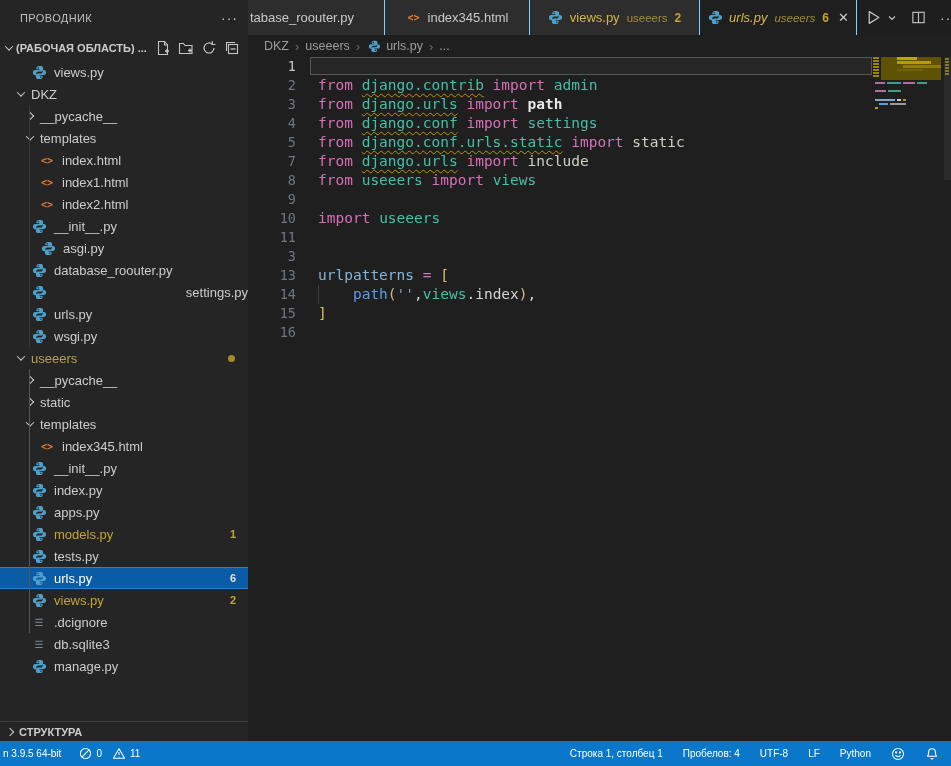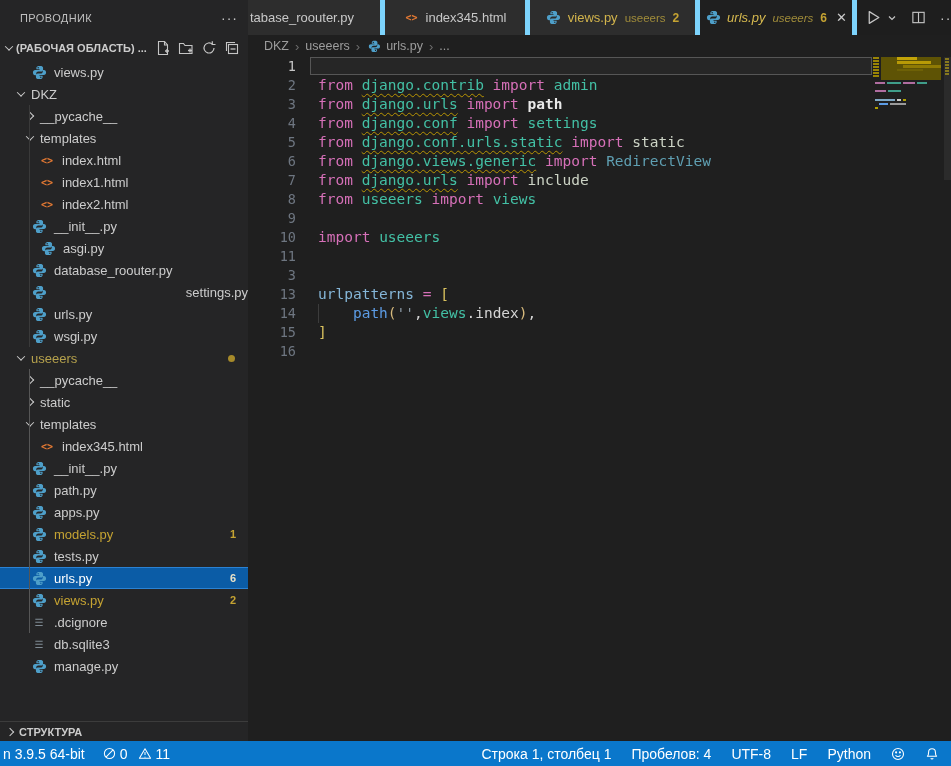--- a/index.html
+++ b/index.html
@@ -42,21 +42,21 @@
   .guide.active { background:#565656; }
   .outline { position:absolute; left:0; bottom:0; width:248px; height:20px; background:#252526;
     border-top:1px solid #3c3c3c; display:flex; align-items:center; padding-left:7px;
     color:#cccccc; font-size:11px; font-weight:bold; cursor:pointer; }
   .outline .lbl { margin-left:6px; }
 
   
   .main { position:absolute; left:248px; top:0; width:703px; height:741px; background:#1f1f1f; }
   .tabbar { position:absolute; left:0; top:0; width:703px; height:35px; background:#1e1e1e; display:flex; }
   .tab { height:35px; display:flex; align-items:center; background:#2d2d2d; color:#c8c8c8;
-    font-size:13px; border-right:5px solid #7dd3fc; cursor:pointer; overflow:hidden; }
+    font-size:13px; border-right:1px solid #7dd3fc; cursor:pointer; overflow:hidden; }
   .tab .ticon { margin-right:6px; display:inline-flex; }
   .tab.active { background:#1f1f1f; }
   .tab .tlabel.warn { color:#d2b44c; }
   .tab .tlabel.italic { font-style:italic; color:#d7ba4f; }
   .tab .tdesc { margin-left:7px; font-size:11.5px; color:#a08c3a; }
   .tab .tdesc.italic { font-style:italic; }
   .tab .tbadge { margin-left:7px; font-size:12px; font-weight:bold; color:var(--warning_text); }
   .tab .tclose { margin-left:9px; color:#cccccc; font-size:13px; }
   .editor-actions { margin-left:auto; display:flex; align-items:center; gap:14px; padding:0 12px 0 8px; color:#c5c5c5; }
   .editor-actions .act { display:flex; align-items:center; cursor:pointer; }
@@ -94,21 +94,21 @@
     border:1px solid #565656; background:rgba(255,255,255,.035); pointer-events:none; }
   .ind-guide { position:absolute; left:70px; top:0; width:1px; height:19px; background:#3c3c3c; }
   .minimap { position:absolute; top:0; right:7px; width:71px; height:200px; cursor:pointer; }
   .mm { position:absolute; }
   .ovr { position:absolute; top:0; right:0; width:7px; height:684px; }
   .ovr .mk { position:absolute; left:1px; width:4px; height:2px; background:#8a7a10; }
   .vscroll { position:absolute; top:0; right:0; width:7px; height:123px; background:rgba(121,121,121,.14); }
 
   
   .statusbar { position:absolute; left:0; top:741px; width:951px; height:25px; background:var(--accent);
-    display:flex; align-items:center; color:#ffffff; font-size:14px; }
+    display:flex; align-items:center; color:#ffffff; font-size:10px; }
   .sb-left { display:flex; align-items:center; gap:18px; padding-left:3px; }
   .sb-problems { display:flex; align-items:center; gap:4px; cursor:pointer; }
   .sb-right { margin-left:auto; display:flex; align-items:center; gap:20px; padding-right:12px; }
   .sb-item { cursor:pointer; white-space:nowrap; }
   .sb-ic { display:flex; align-items:center; cursor:pointer; }
 </style>
 </head>
 <body>
 
 <div id="app">
@@ -270,21 +270,21 @@
           </span>
           <span class="lbl">__init__.py</span>
         </div>
         <div class="row" style="padding-left: 31px;">
           <span class="fi">
             <svg width="15" height="15" viewBox="0 0 16 16">
               <path fill="#4e9fc9" d="M7.9 1C6.1 1 4.7 1.6 4.7 3v1.6H8v.7H3.4C1.9 5.3 1 6.4 1 8s.8 2.8 2.3 2.8h1.2V9.2c0-1.2 1-2.2 2.2-2.2h3.2c1 0 1.9-.9 1.9-1.9V3c0-1.4-1.4-2-3-2zM6.6 2.2a.75.75 0 1 1 0 1.5.75.75 0 0 1 0-1.5z"></path>
               <path fill="#4e9fc9" d="M8.1 15c1.8 0 3.2-.6 3.2-2v-1.6H8v-.7h4.6c1.5 0 2.4-1.1 2.4-2.7s-.8-2.8-2.3-2.8h-1.2v1.6c0 1.2-1 2.2-2.2 2.2H6.1c-1 0-1.9.9-1.9 1.9V13c0 1.4 1.4 2 3 2zm1.3-1.2a.75.75 0 1 1 0-1.5.75.75 0 0 1 0 1.5z"></path>
             </svg>
           </span>
-          <span class="lbl">path.py</span>
+          <span class="lbl">index.py</span>
         </div>
         <div class="row" style="padding-left: 31px;">
           <span class="fi">
             <svg width="15" height="15" viewBox="0 0 16 16">
               <path fill="#4e9fc9" d="M7.9 1C6.1 1 4.7 1.6 4.7 3v1.6H8v.7H3.4C1.9 5.3 1 6.4 1 8s.8 2.8 2.3 2.8h1.2V9.2c0-1.2 1-2.2 2.2-2.2h3.2c1 0 1.9-.9 1.9-1.9V3c0-1.4-1.4-2-3-2zM6.6 2.2a.75.75 0 1 1 0 1.5.75.75 0 0 1 0-1.5z"></path>
               <path fill="#4e9fc9" d="M8.1 15c1.8 0 3.2-.6 3.2-2v-1.6H8v-.7h4.6c1.5 0 2.4-1.1 2.4-2.7s-.8-2.8-2.3-2.8h-1.2v1.6c0 1.2-1 2.2-2.2 2.2H6.1c-1 0-1.9.9-1.9 1.9V13c0 1.4 1.4 2 3 2zm1.3-1.2a.75.75 0 1 1 0-1.5.75.75 0 0 1 0 1.5z"></path>
             </svg>
           </span>
           <span class="lbl">apps.py</span>
         </div>
@@ -429,21 +429,20 @@
         </span>
       </div>
     <div class="editor">
       <div class="cur-line-box"></div>
       <div id="code">
           <div class="code-line"><span class="ln cur">1</span><span class="ct"></span></div>
           <div class="code-line"><span class="ln">2</span><span class="ct"><span class="tk-kw">from</span><span class="tk-pln"> </span><span class="tk-mod sq">django.contrib</span><span class="tk-pln"> </span><span class="tk-kw">import</span><span class="tk-pln"> </span><span class="tk-mod">admin</span></span></div>
           <div class="code-line"><span class="ln">3</span><span class="ct"><span class="tk-kw">from</span><span class="tk-pln"> </span><span class="tk-mod sq">django.urls</span><span class="tk-pln"> </span><span class="tk-kw">import</span><span class="tk-pln"> </span><span class="tk-fnw">path</span></span></div>
           <div class="code-line"><span class="ln">4</span><span class="ct"><span class="tk-kw">from</span><span class="tk-pln"> </span><span class="tk-mod sq">django.conf</span><span class="tk-pln"> </span><span class="tk-kw">import</span><span class="tk-pln"> </span><span class="tk-mod">settings</span></span></div>
           <div class="code-line"><span class="ln">5</span><span class="ct"><span class="tk-kw">from</span><span class="tk-pln"> </span><span class="tk-mod sq">django.conf.urls.static</span><span class="tk-pln"> </span><span class="tk-kw">import</span><span class="tk-pln"> </span><span class="tk-lit">static</span></span></div>
-          <div class="code-line"><span class="ln">6</span><span class="ct"><span class="tk-kw">from</span><span class="tk-pln"> </span><span class="tk-mod sq">django.views.generic</span><span class="tk-pln"> </span><span class="tk-kw">import</span><span class="tk-pln"> </span><span class="tk-cls">RedirectView</span></span></div>
           <div class="code-line"><span class="ln">7</span><span class="ct"><span class="tk-kw">from</span><span class="tk-pln"> </span><span class="tk-mod sq">django.urls</span><span class="tk-pln"> </span><span class="tk-kw">import</span><span class="tk-pln"> </span><span class="tk-lit">include</span></span></div>
           <div class="code-line"><span class="ln">8</span><span class="ct"><span class="tk-kw">from</span><span class="tk-pln"> </span><span class="tk-mod">useeers</span><span class="tk-pln"> </span><span class="tk-kw">import</span><span class="tk-pln"> </span><span class="tk-mod">views</span></span></div>
           <div class="code-line"><span class="ln">9</span><span class="ct"></span></div>
           <div class="code-line"><span class="ln">10</span><span class="ct"><span class="tk-kw">import</span><span class="tk-pln"> </span><span class="tk-mod">useeers</span></span></div>
           <div class="code-line"><span class="ln">11</span><span class="ct"></span></div>
           <div class="code-line"><span class="ln">3</span><span class="ct"></span></div>
           <div class="code-line"><span class="ln">13</span><span class="ct"><span class="tk-var">urlpatterns</span><span class="tk-pln"> </span><span class="tk-op">=</span><span class="tk-pln"> </span><span class="tk-b1">[</span></span></div>
           <div class="code-line"><div class="ind-guide"></div><span class="ln">14</span><span class="ct"><span class="tk-pln">    </span><span class="tk-fnb">path</span><span class="tk-b2">(</span><span class="tk-str">''</span><span class="tk-pln">,</span><span class="tk-mod">views</span><span class="tk-pln">.</span><span class="tk-pln">index</span><span class="tk-b2">)</span><span class="tk-pln">,</span></span></div>
           <div class="code-line"><span class="ln">15</span><span class="ct"><span class="tk-b1">]</span></span></div>
           <div class="code-line"><span class="ln">16</span><span class="ct"></span></div>

